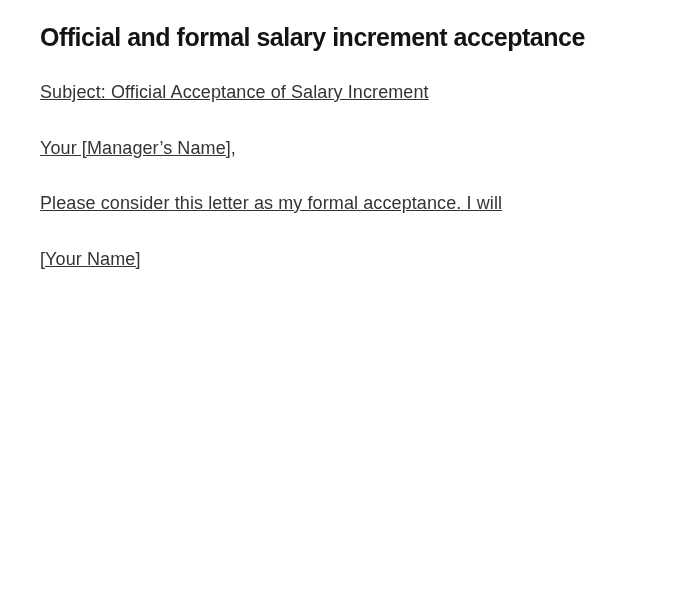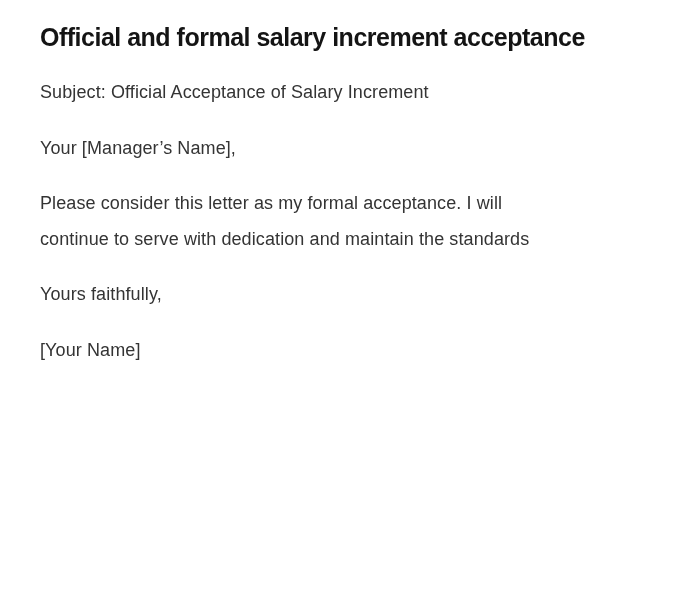--- a/index.html
+++ b/index.html
@@ -30,40 +30,39 @@
     max-width: 620px;
   }
   .body-text {
     margin: 16px 0 20px 0;
     font-size: 18px;
     line-height: 35.5px;
     font-weight: 400;
     letter-spacing: 0.1px;
     color: #343434;
     max-width: 625px;
+    text-decoration: underline;
   }
   .body-text .line {
     display: block;
     white-space: nowrap;
   }
 </style>
 </head>
 <body>
 
 <div class="page">
 
   <h1 class="doc-title">Official and formal salary increment acceptance</h1>
 
   <p class="body-text">Subject: Official Acceptance of Salary Increment</p>
 
   <p class="body-text">Your [Manager’s Name],</p>
 
 
   <p class="body-text">
     <span class="line">Please consider this letter as my formal acceptance. I will</span>
-    <span class="line">continue to serve with dedication and maintain the standards</span>
   </p>
 
-  <p class="body-text">Yours faithfully,</p>
 
   <p class="body-text">[Your Name]</p>
 
 </div>
 
 </body></html>

